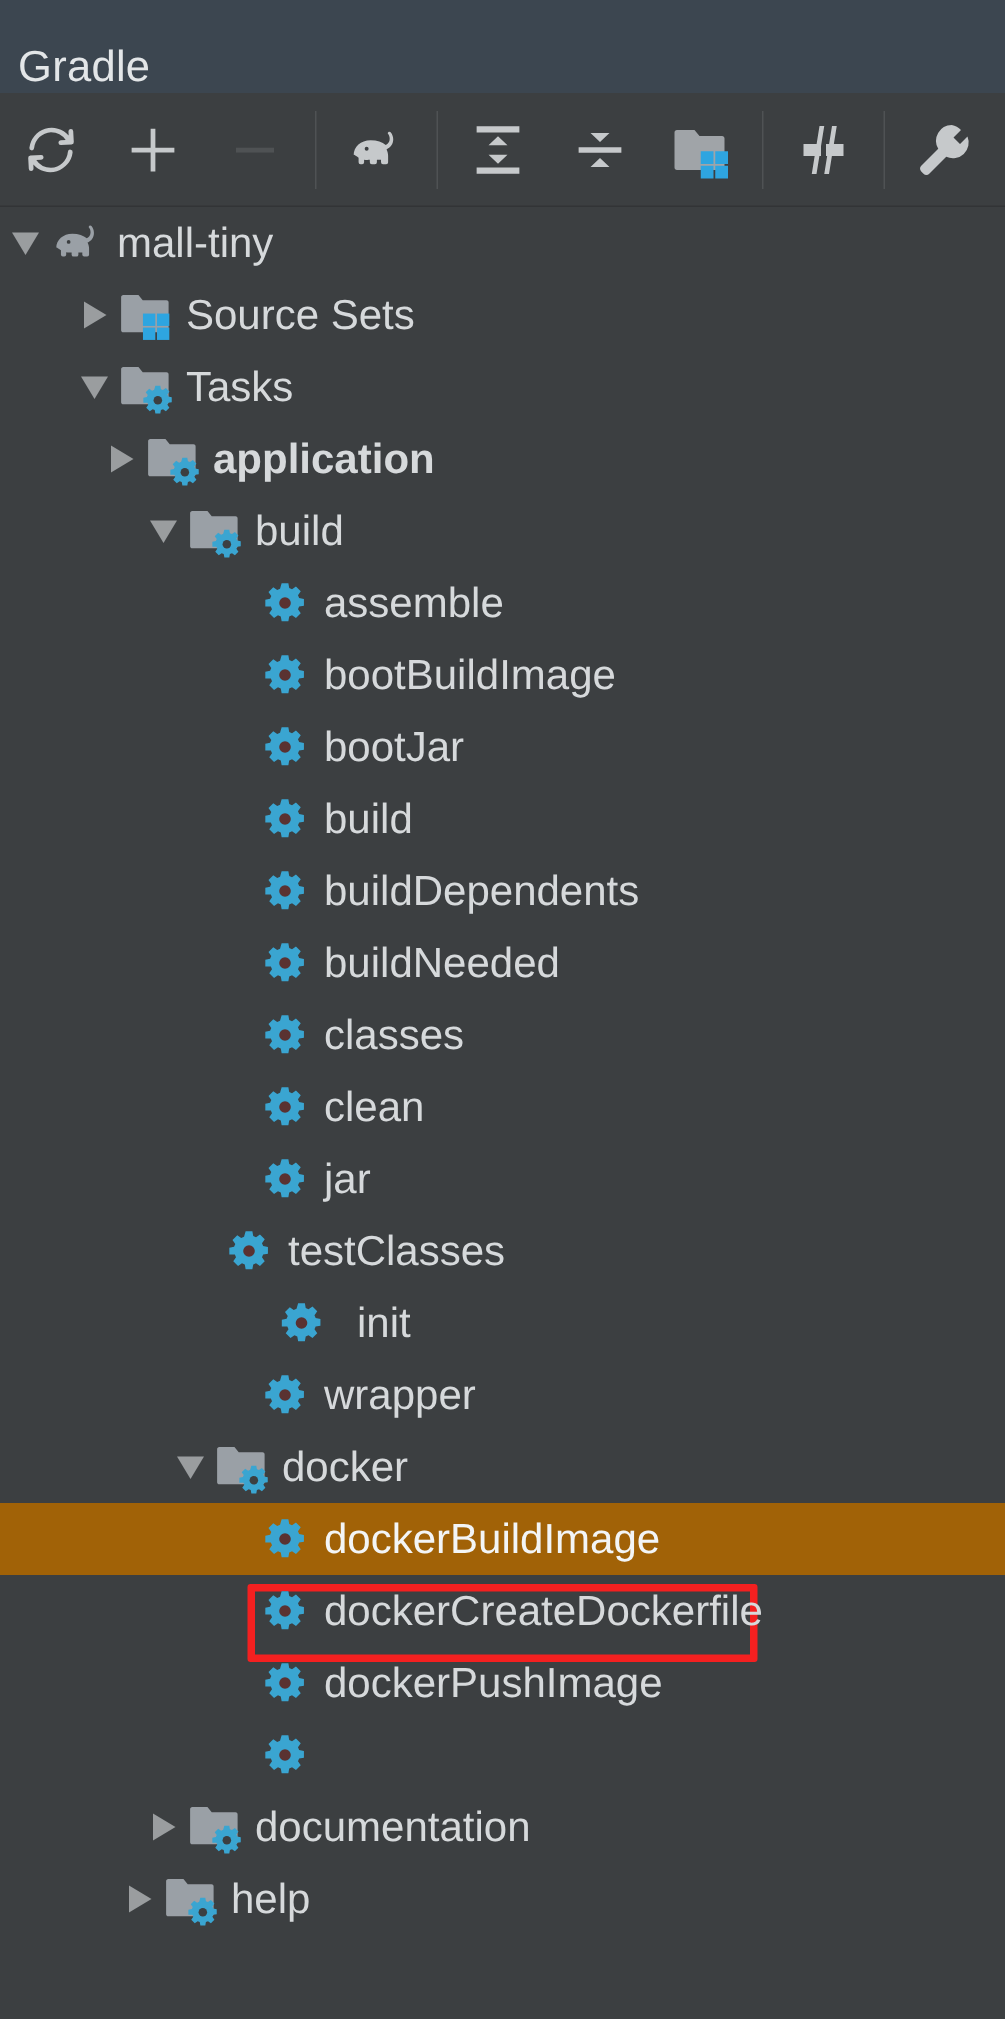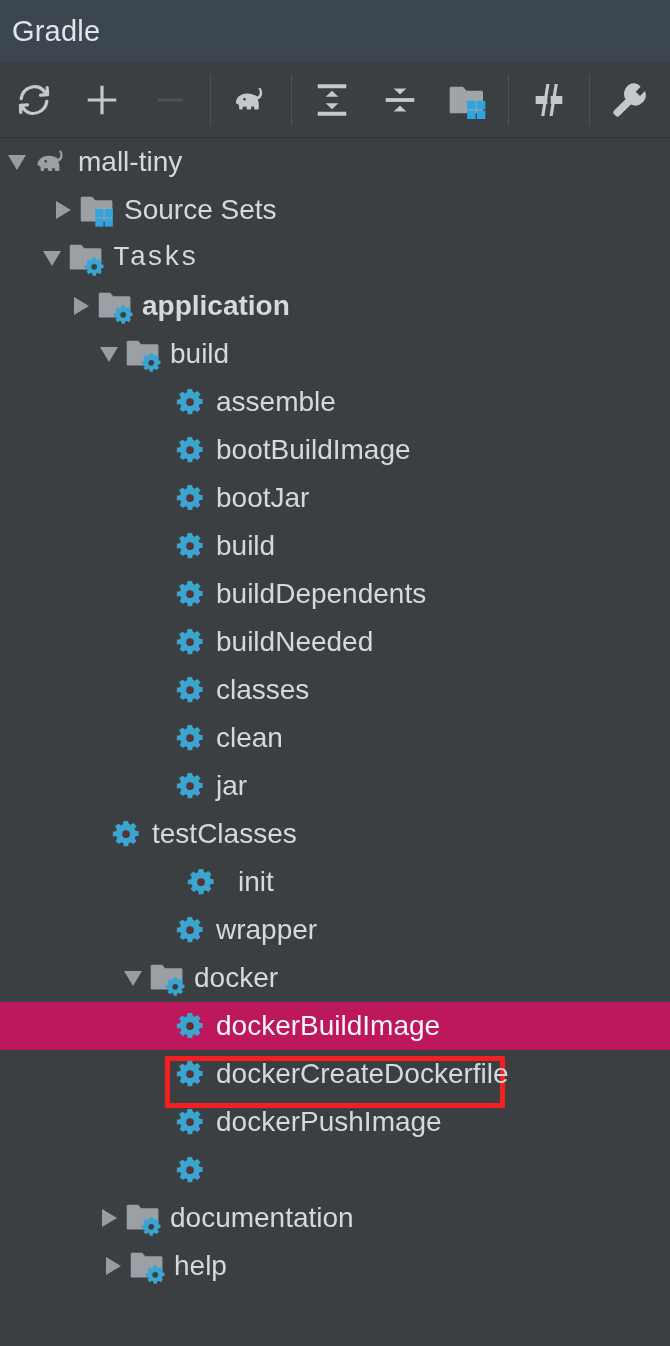--- a/index.html
+++ b/index.html
@@ -13,21 +13,21 @@
     overflow: hidden;
     font-family: "Liberation Sans", sans-serif;
     -webkit-font-smoothing: antialiased;
   }
 
   
   .tw-header {
     height: 62px;
     background: #3c4650;
     display: flex;
-    align-items: center;
+    align-items: flex-end;
     padding-left: 12px;
     box-sizing: border-box;
   }
   .tw-title {
     color: #e3e6e8;
     font-size: 29px;
     letter-spacing: 0.2px;
   }
 
   
@@ -65,21 +65,21 @@
     height: 1208px;
     overflow: hidden;
   }
   .row {
     height: 48px;
     display: flex;
     align-items: center;
     position: relative;
     box-sizing: border-box;
   }
-  .row.selected { background: #be185d; }
+  .row.selected { background: #a16207; }
 
   .twisty {
     width: 30px;
     height: 48px;
     display: flex;
     align-items: center;
     justify-content: center;
     flex: none;
   }
   .twisty .tri-right {
@@ -242,21 +242,21 @@
         <svg width="38" height="38" viewBox="0 0 24 24">
           <path fill="#9aa0a6" d="M2 3.6h6.4l1.8 2.2h10c.5 0 .9.4.9.9v11.7c0 .5-.4.9-.9.9H2c-.5 0-.9-.4-.9-.9V4.5c0-.5.4-.9.9-.9z"></path>
           <rect x="10.3" y="11.4" width="5.2" height="5.2" fill="#2ea5e0"></rect>
           <rect x="16.2" y="11.4" width="5.2" height="5.2" fill="#2ea5e0"></rect>
           <rect x="10.3" y="17.3" width="5.2" height="5.2" fill="#2ea5e0"></rect>
           <rect x="16.2" y="17.3" width="5.2" height="5.2" fill="#2ea5e0"></rect>
         </svg>
       </div>
       <div class="node-label">Source Sets</div>
     </div>
-    <div class="row" style="padding-left: 37px; font-family: Liberation Mono, monospace;">
+    <div class="row" style="padding-left: 48px;">
       <div class="twisty">
         <span class="tri-down"></span>
       </div>
       <div class="node-icon">
         <svg width="38" height="38" viewBox="0 0 24 24">
           <path fill="#9aa0a6" d="M2 3.6h6.4l1.8 2.2h10c.5 0 .9.4.9.9v11.7c0 .5-.4.9-.9.9H2c-.5 0-.9-.4-.9-.9V4.5c0-.5.4-.9.9-.9z"></path>
           <g transform="translate(9.6,10.6) scale(0.58)">
             <path fill="#3aa5d1" d="M10.2 1.5h3.6l.45 2.55 1.5.62 2.1-1.47 2.55 2.55-1.47 2.1.62 1.5 2.55.45v3.6l-2.55.45-.62 1.5 1.47 2.1-2.55 2.55-2.1-1.47-1.5.62-.45 2.55h-3.6l-.45-2.55-1.5-.62-2.1 1.47-2.55-2.55 1.47-2.1-.62-1.5L1.5 13.8v-3.6l2.55-.45.62-1.5-1.47-2.1L5.75 3.6l2.1 1.47 1.5-.62z"></path>
             <circle cx="12" cy="12" r="3.1" fill="#3c3f41"></circle>
           </g>
@@ -377,21 +377,21 @@
     <div class="row" style="padding-left: 140px;">
       <div class="twisty empty"></div>
       <div class="node-icon">
         <svg width="30" height="30" viewBox="0 0 24 24">
           <path fill="#3aa5d1" d="M10.2 1.5h3.6l.45 2.55 1.5.62 2.1-1.47 2.55 2.55-1.47 2.1.62 1.5 2.55.45v3.6l-2.55.45-.62 1.5 1.47 2.1-2.55 2.55-2.1-1.47-1.5.62-.45 2.55h-3.6l-.45-2.55-1.5-.62-2.1 1.47-2.55-2.55 1.47-2.1-.62-1.5L1.5 13.8v-3.6l2.55-.45.62-1.5-1.47-2.1L5.75 3.6l2.1 1.47 1.5-.62z"></path>
           <circle cx="12" cy="12" r="3.1" fill="#5a3232"></circle>
         </svg>
       </div>
       <div class="node-label">jar</div>
     </div>
-    <div class="row" style="padding-left: 76px;">
+    <div class="row" style="padding-left: 116px;">
       <div class="twisty empty"></div>
       <div class="node-icon">
         <svg width="30" height="30" viewBox="0 0 24 24">
           <path fill="#3aa5d1" d="M10.2 1.5h3.6l.45 2.55 1.5.62 2.1-1.47 2.55 2.55-1.47 2.1.62 1.5 2.55.45v3.6l-2.55.45-.62 1.5 1.47 2.1-2.55 2.55-2.1-1.47-1.5.62-.45 2.55h-3.6l-.45-2.55-1.5-.62-2.1 1.47-2.55-2.55 1.47-2.1-.62-1.5L1.5 13.8v-3.6l2.55-.45.62-1.5-1.47-2.1L5.75 3.6l2.1 1.47 1.5-.62z"></path>
           <circle cx="12" cy="12" r="3.1" fill="#5a3232"></circle>
         </svg>
       </div>
       <div class="node-label">testClasses</div>
     </div>
     <div class="row" style="padding-left: 140px; gap: 11px;">
@@ -407,21 +407,21 @@
     <div class="row" style="padding-left: 140px;">
       <div class="twisty empty"></div>
       <div class="node-icon">
         <svg width="30" height="30" viewBox="0 0 24 24">
           <path fill="#3aa5d1" d="M10.2 1.5h3.6l.45 2.55 1.5.62 2.1-1.47 2.55 2.55-1.47 2.1.62 1.5 2.55.45v3.6l-2.55.45-.62 1.5 1.47 2.1-2.55 2.55-2.1-1.47-1.5.62-.45 2.55h-3.6l-.45-2.55-1.5-.62-2.1 1.47-2.55-2.55 1.47-2.1-.62-1.5L1.5 13.8v-3.6l2.55-.45.62-1.5-1.47-2.1L5.75 3.6l2.1 1.47 1.5-.62z"></path>
           <circle cx="12" cy="12" r="3.1" fill="#5a3232"></circle>
         </svg>
       </div>
       <div class="node-label">wrapper</div>
     </div>
-    <div class="row" style="padding-left: 118px;">
+    <div class="row" style="padding-left: 68px; margin-left: 44px;">
       <div class="twisty">
         <span class="tri-down"></span>
       </div>
       <div class="node-icon">
         <svg width="38" height="38" viewBox="0 0 24 24">
           <path fill="#9aa0a6" d="M2 3.6h6.4l1.8 2.2h10c.5 0 .9.4.9.9v11.7c0 .5-.4.9-.9.9H2c-.5 0-.9-.4-.9-.9V4.5c0-.5.4-.9.9-.9z"></path>
           <g transform="translate(9.6,10.6) scale(0.58)">
             <path fill="#3aa5d1" d="M10.2 1.5h3.6l.45 2.55 1.5.62 2.1-1.47 2.55 2.55-1.47 2.1.62 1.5 2.55.45v3.6l-2.55.45-.62 1.5 1.47 2.1-2.55 2.55-2.1-1.47-1.5.62-.45 2.55h-3.6l-.45-2.55-1.5-.62-2.1 1.47-2.55-2.55 1.47-2.1-.62-1.5L1.5 13.8v-3.6l2.55-.45.62-1.5-1.47-2.1L5.75 3.6l2.1 1.47 1.5-.62z"></path>
             <circle cx="12" cy="12" r="3.1" fill="#3c3f41"></circle>
           </g>
@@ -477,21 +477,21 @@
         <svg width="38" height="38" viewBox="0 0 24 24">
           <path fill="#9aa0a6" d="M2 3.6h6.4l1.8 2.2h10c.5 0 .9.4.9.9v11.7c0 .5-.4.9-.9.9H2c-.5 0-.9-.4-.9-.9V4.5c0-.5.4-.9.9-.9z"></path>
           <g transform="translate(9.6,10.6) scale(0.58)">
             <path fill="#3aa5d1" d="M10.2 1.5h3.6l.45 2.55 1.5.62 2.1-1.47 2.55 2.55-1.47 2.1.62 1.5 2.55.45v3.6l-2.55.45-.62 1.5 1.47 2.1-2.55 2.55-2.1-1.47-1.5.62-.45 2.55h-3.6l-.45-2.55-1.5-.62-2.1 1.47-2.55-2.55 1.47-2.1-.62-1.5L1.5 13.8v-3.6l2.55-.45.62-1.5-1.47-2.1L5.75 3.6l2.1 1.47 1.5-.62z"></path>
             <circle cx="12" cy="12" r="3.1" fill="#3c3f41"></circle>
           </g>
         </svg>
       </div>
       <div class="node-label">documentation</div>
     </div>
-    <div class="row" style="padding-left: 98px;">
+    <div class="row" style="padding-left: 78px;">
       <div class="twisty">
         <span class="tri-right"></span>
       </div>
       <div class="node-icon">
         <svg width="38" height="38" viewBox="0 0 24 24">
           <path fill="#9aa0a6" d="M2 3.6h6.4l1.8 2.2h10c.5 0 .9.4.9.9v11.7c0 .5-.4.9-.9.9H2c-.5 0-.9-.4-.9-.9V4.5c0-.5.4-.9.9-.9z"></path>
           <g transform="translate(9.6,10.6) scale(0.58)">
             <path fill="#3aa5d1" d="M10.2 1.5h3.6l.45 2.55 1.5.62 2.1-1.47 2.55 2.55-1.47 2.1.62 1.5 2.55.45v3.6l-2.55.45-.62 1.5 1.47 2.1-2.55 2.55-2.1-1.47-1.5.62-.45 2.55h-3.6l-.45-2.55-1.5-.62-2.1 1.47-2.55-2.55 1.47-2.1-.62-1.5L1.5 13.8v-3.6l2.55-.45.62-1.5-1.47-2.1L5.75 3.6l2.1 1.47 1.5-.62z"></path>
             <circle cx="12" cy="12" r="3.1" fill="#3c3f41"></circle>
           </g>

